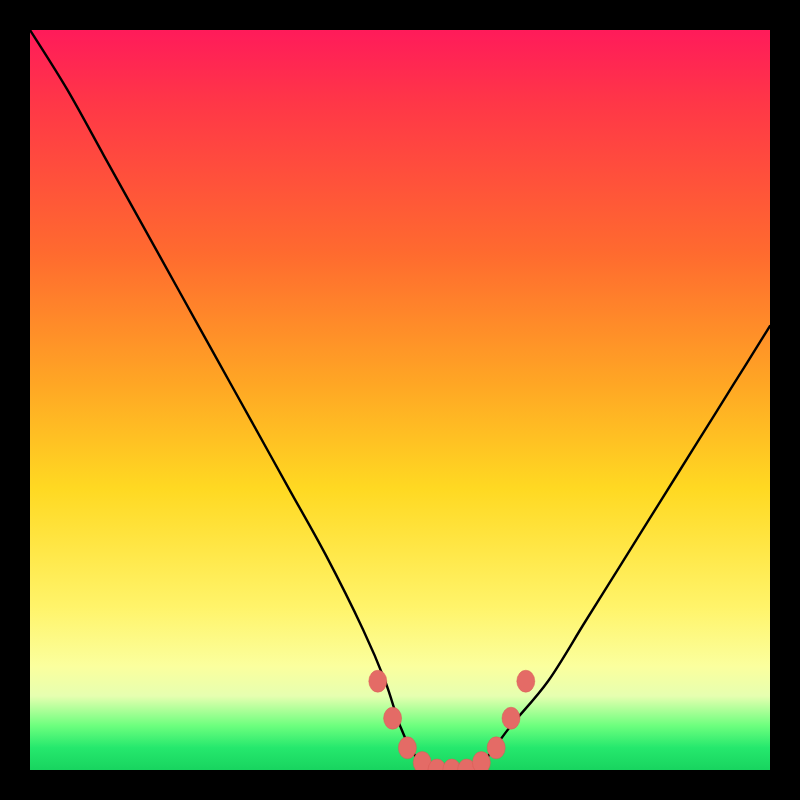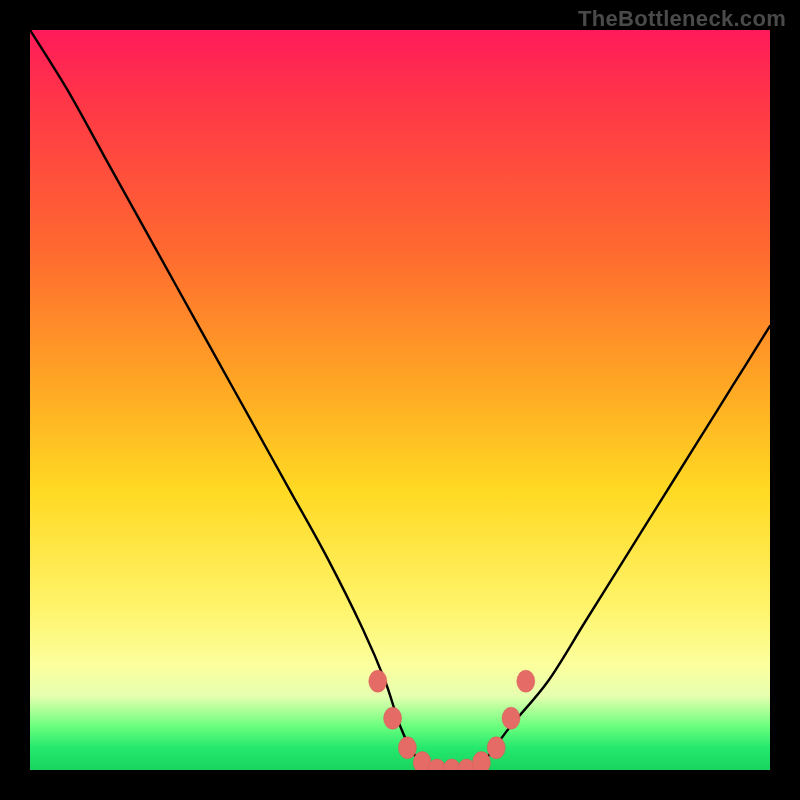--- a/index.html
+++ b/index.html
@@ -72,21 +72,20 @@
     fill: #e46b66;
     stroke: #d85a55;
     stroke-width: 0.5;
   }
 </style>
 </head>
 <body>
 
 <div class="outer">
 
-  <div class="watermark">TheBottleneck.com</div>
 
   <div class="plot-wrap">
     <div class="gradient-bg"></div>
 
     <svg class="curve" viewBox="0 0 740 740" preserveAspectRatio="none">
       <path id="curve-path" class="curve-stroke" d="M 0.00 0.00 C 6.17 9.87, 24.67 38.23, 37.00 59.20 C 49.33 80.17, 61.67 103.60, 74.00 125.80 C 86.33 148.00, 98.67 170.20, 111.00 192.40 C 123.33 214.60, 135.67 236.80, 148.00 259.00 C 160.33 281.20, 172.67 303.40, 185.00 325.60 C 197.33 347.80, 209.67 370.00, 222.00 392.20 C 234.33 414.40, 246.67 436.60, 259.00 458.80 C 271.33 481.00, 283.67 501.97, 296.00 525.40 C 308.33 548.83, 323.13 578.43, 333.00 599.40 C 342.87 620.37, 349.03 635.17, 355.20 651.20 C 361.37 667.23, 365.07 683.27, 370.00 695.60 C 374.93 707.93, 378.63 717.80, 384.80 725.20 C 390.97 732.60, 399.60 737.53, 407.00 740.00 C 414.40 742.47, 423.03 740.00, 429.20 740.00 C 435.37 740.00, 439.07 742.47, 444.00 740.00 C 448.93 737.53, 452.63 732.60, 458.80 725.20 C 464.97 717.80, 471.13 707.93, 481.00 695.60 C 490.87 683.27, 505.67 668.47, 518.00 651.20 C 530.33 633.93, 542.67 611.73, 555.00 592.00 C 567.33 572.27, 579.67 552.53, 592.00 532.80 C 604.33 513.07, 616.67 493.33, 629.00 473.60 C 641.33 453.87, 653.67 434.13, 666.00 414.40 C 678.33 394.67, 690.67 374.93, 703.00 355.20 C 715.33 335.47, 733.83 305.87, 740.00 296.00"></path>
       <g id="markers-group">
           <ellipse cx="347.80" cy="651.20" rx="9" ry="11" class="marker"></ellipse>
           <ellipse cx="362.60" cy="688.20" rx="9" ry="11" class="marker"></ellipse>
           <ellipse cx="377.40" cy="717.80" rx="9" ry="11" class="marker"></ellipse>

